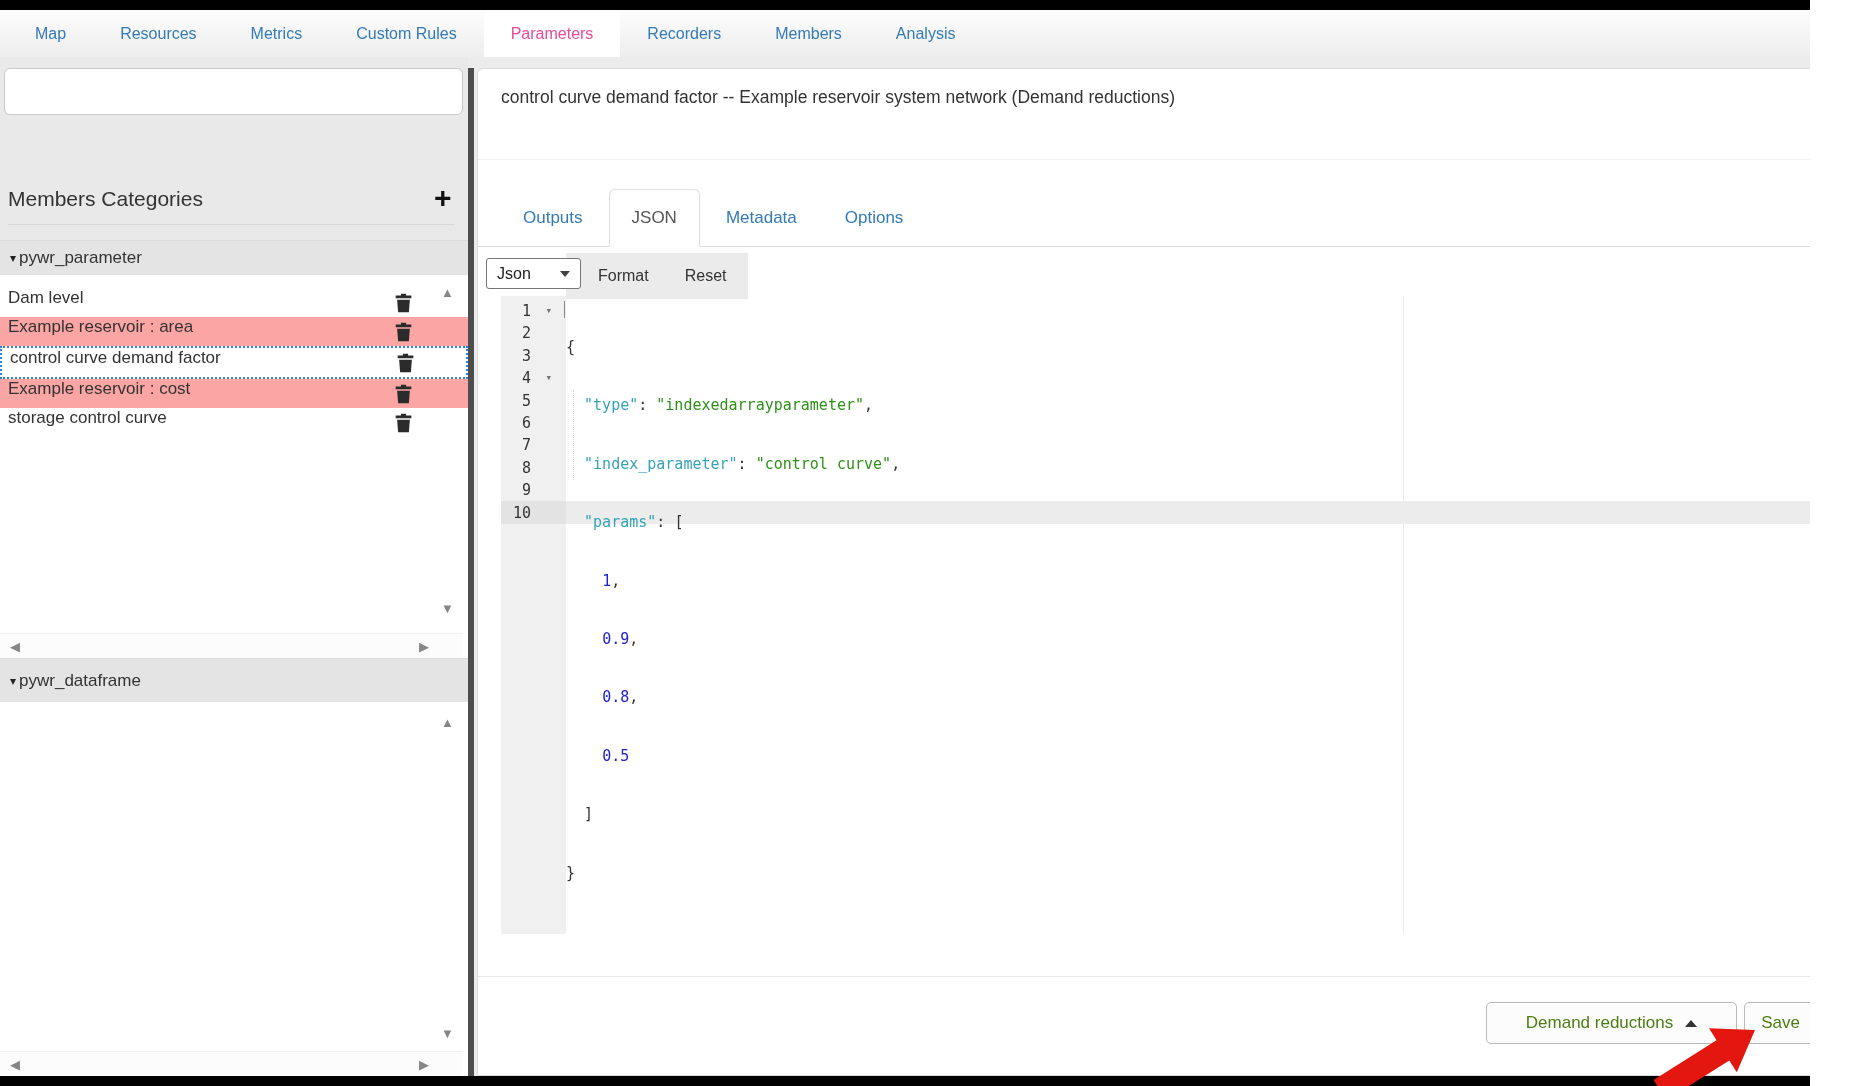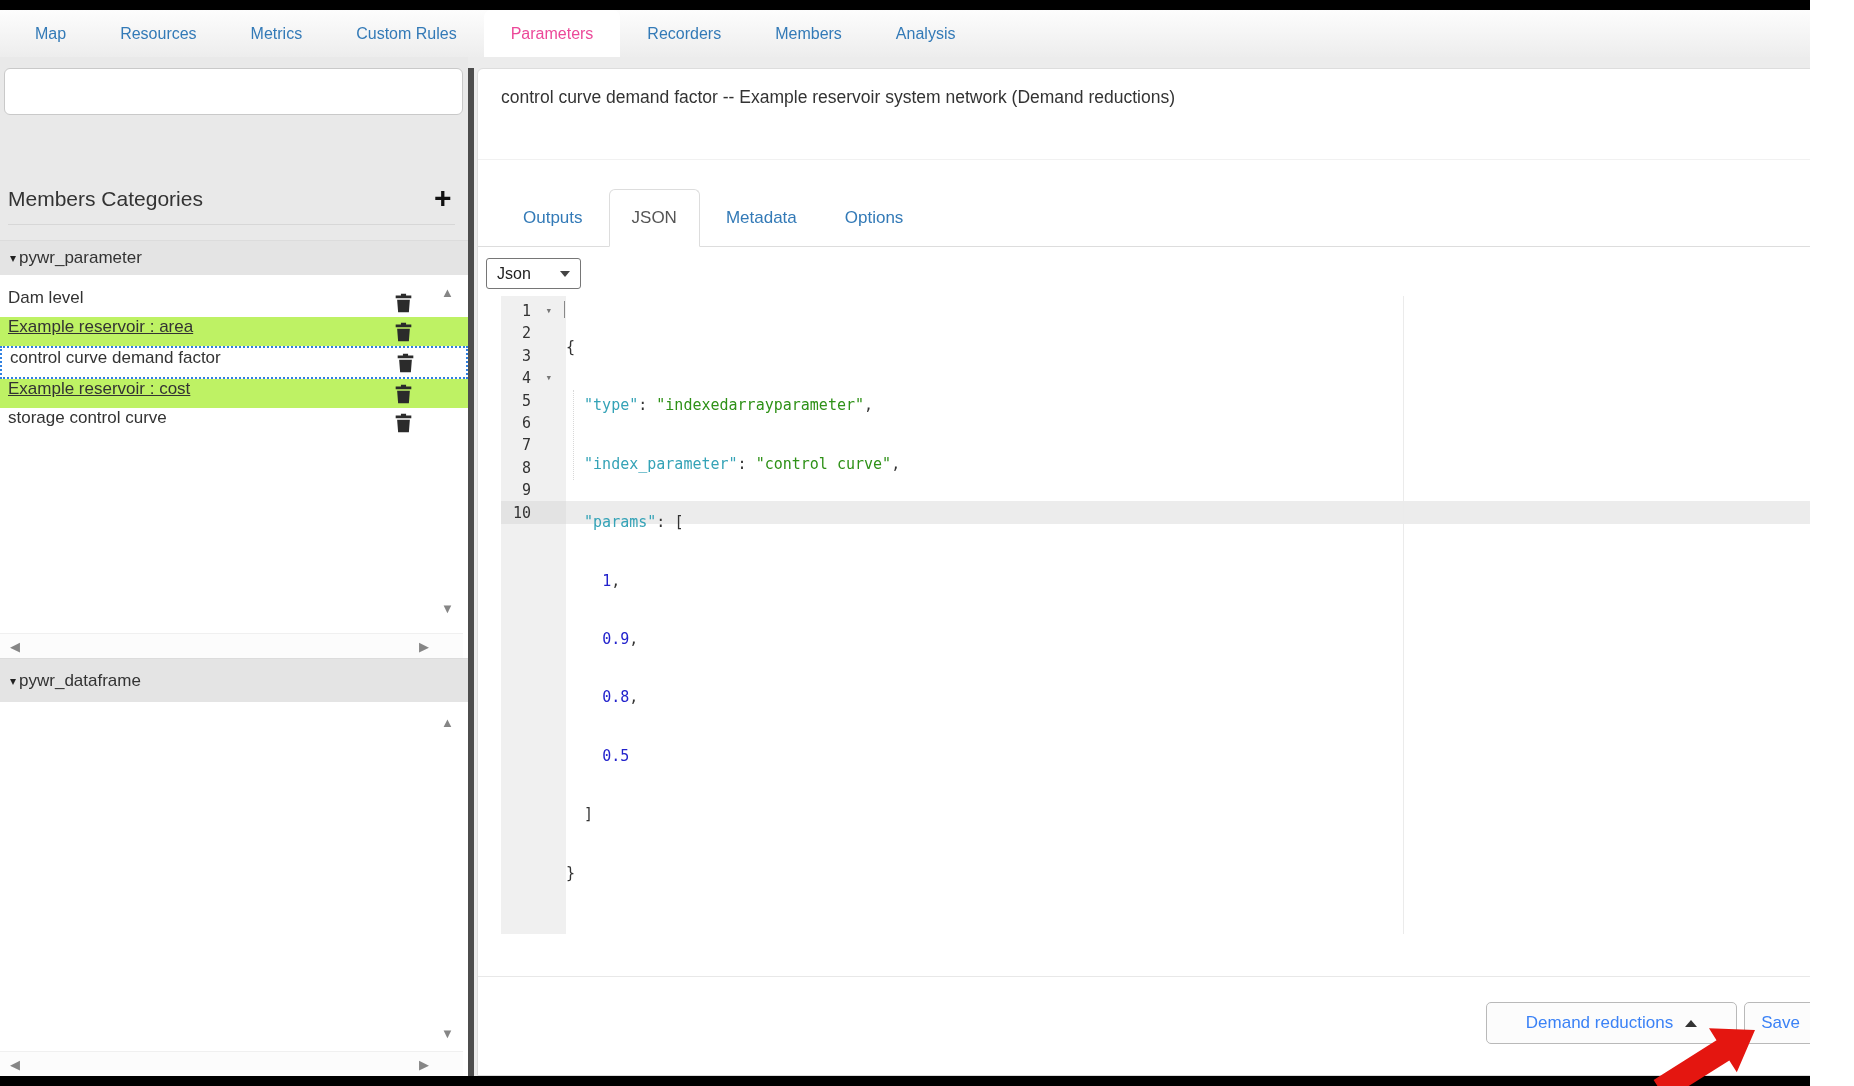--- a/index.html
+++ b/index.html
@@ -23,21 +23,21 @@
                 border:1px solid #c9c9c9; border-radius:6px; }
   .side-h { position:absolute; left:8px; font-size:21px; color:#333; }
   .plus-btn { position:absolute; font-size:30px; font-weight:700; color:#111; line-height:1; cursor:pointer; }
   .side-div { position:absolute; left:8px; height:1px; background:#d7d7d7; }
   .grp-head { position:absolute; left:0; width:468px; background:#e4e4e4; border-top:1px solid #dcdcdc;
               display:flex; align-items:center; font-size:17px; color:#333; padding-left:10px; }
   .grp-caret { font-size:12px; margin-right:3px; color:#222; }
   .list { position:absolute; left:0; width:468px; background:#fff; }
   .row { position:relative; height:29px; display:flex; align-items:flex-start; font-size:17px; color:#333;
          padding-left:8px; cursor:pointer; }
-  .row.alt { background:#bef264;text-decoration:underline; }
+  .row.alt { background:#fca5a5; }
   .row.sel { border:2px dotted #2f80e0; height:33px; }
   .trash { position:absolute; left:395px; top:50%; transform:translateY(-50%); width:17px; height:19px; cursor:pointer; }
   .trash svg { width:17px; height:19px; fill:#2b2b2b; }
   .sc { position:absolute; font-size:13px; color:#868686; cursor:pointer; line-height:1; }
   .htrack { position:absolute; left:0; width:463px; height:25px; background:#fcfcfc; border-top:1px solid #f0f0f0; }
 
   .vsep { position:absolute; left:468px; top:68px; width:6px; height:1008px; background:#4d4d4d; }
 
   
   .main { position:absolute; left:477px; top:68px; width:1377px; height:1008px; background:#fff;
@@ -73,21 +73,21 @@
   .fold { position:absolute; right:14px; top:0; font-size:11px; color:#777; cursor:pointer; }
   .code { position:absolute; left:88px; top:4px; white-space:pre; font-size:15px; }
   .ed-line { height:22.4px; line-height:22.4px; color:#333; }
   .key { color:#35a3b7; } .str { color:#2e9117; } .num { color:#2222cc; } .pun { color:#333; }
   .cursor { position:absolute; left:86px; top:5px; width:1px; height:17px; background:#888; }
   .indent-guide { position:absolute; left:95px; top:94px; height:90px; border-left:1px dotted #d8d8d8; }
 
   .footer-line { position:absolute; left:0; right:0; top:907px; height:1px; background:#e8e8e8; }
   .btn { position:absolute; top:933px; height:42px; background:#fcfcfc; border:1px solid #b9b9b9;
          border-radius:5px; display:flex; align-items:center; justify-content:center; font-size:17px;
-         color:#3b82f6; cursor:pointer; }
+         color:#4d7c0f; cursor:pointer; }
   .btn-scenario { left:1008px; width:251px; gap:12px; }
   .btn-save { left:1266px; width:73px; }
   .caret-up { width:0; height:0; border-left:6px solid transparent; border-right:6px solid transparent;
               border-bottom:7px solid #333; }
 
   .annot-arrow { position:absolute; left:1650px; top:1012px; z-index:20; }
 
   .refresh-btn { position:absolute; cursor:pointer; }
 </style>
 </head>
@@ -203,20 +203,24 @@
     <div class="dlg-close">✕</div>
     <div class="hdr-line"></div>
 
     <div class="tabs">
       <div class="tab">Outputs</div>
       <div class="tab active">JSON</div>
       <div class="tab">Metadata</div>
       <div class="tab">Options</div>
     </div>
 
+    <div class="tool-strip">
+      <span class="tool-btn">Format</span>
+      <span class="tool-btn">Reset</span>
+    </div>
     <div class="mode-select">
       <span>Json</span>
       <span class="chev"></span>
     </div>
 
     <div class="editor">
       <div class="gutter"></div>
       <div class="active-band"></div>
       <div class="active-band-gut"></div>
       <div class="pmargin"></div>

